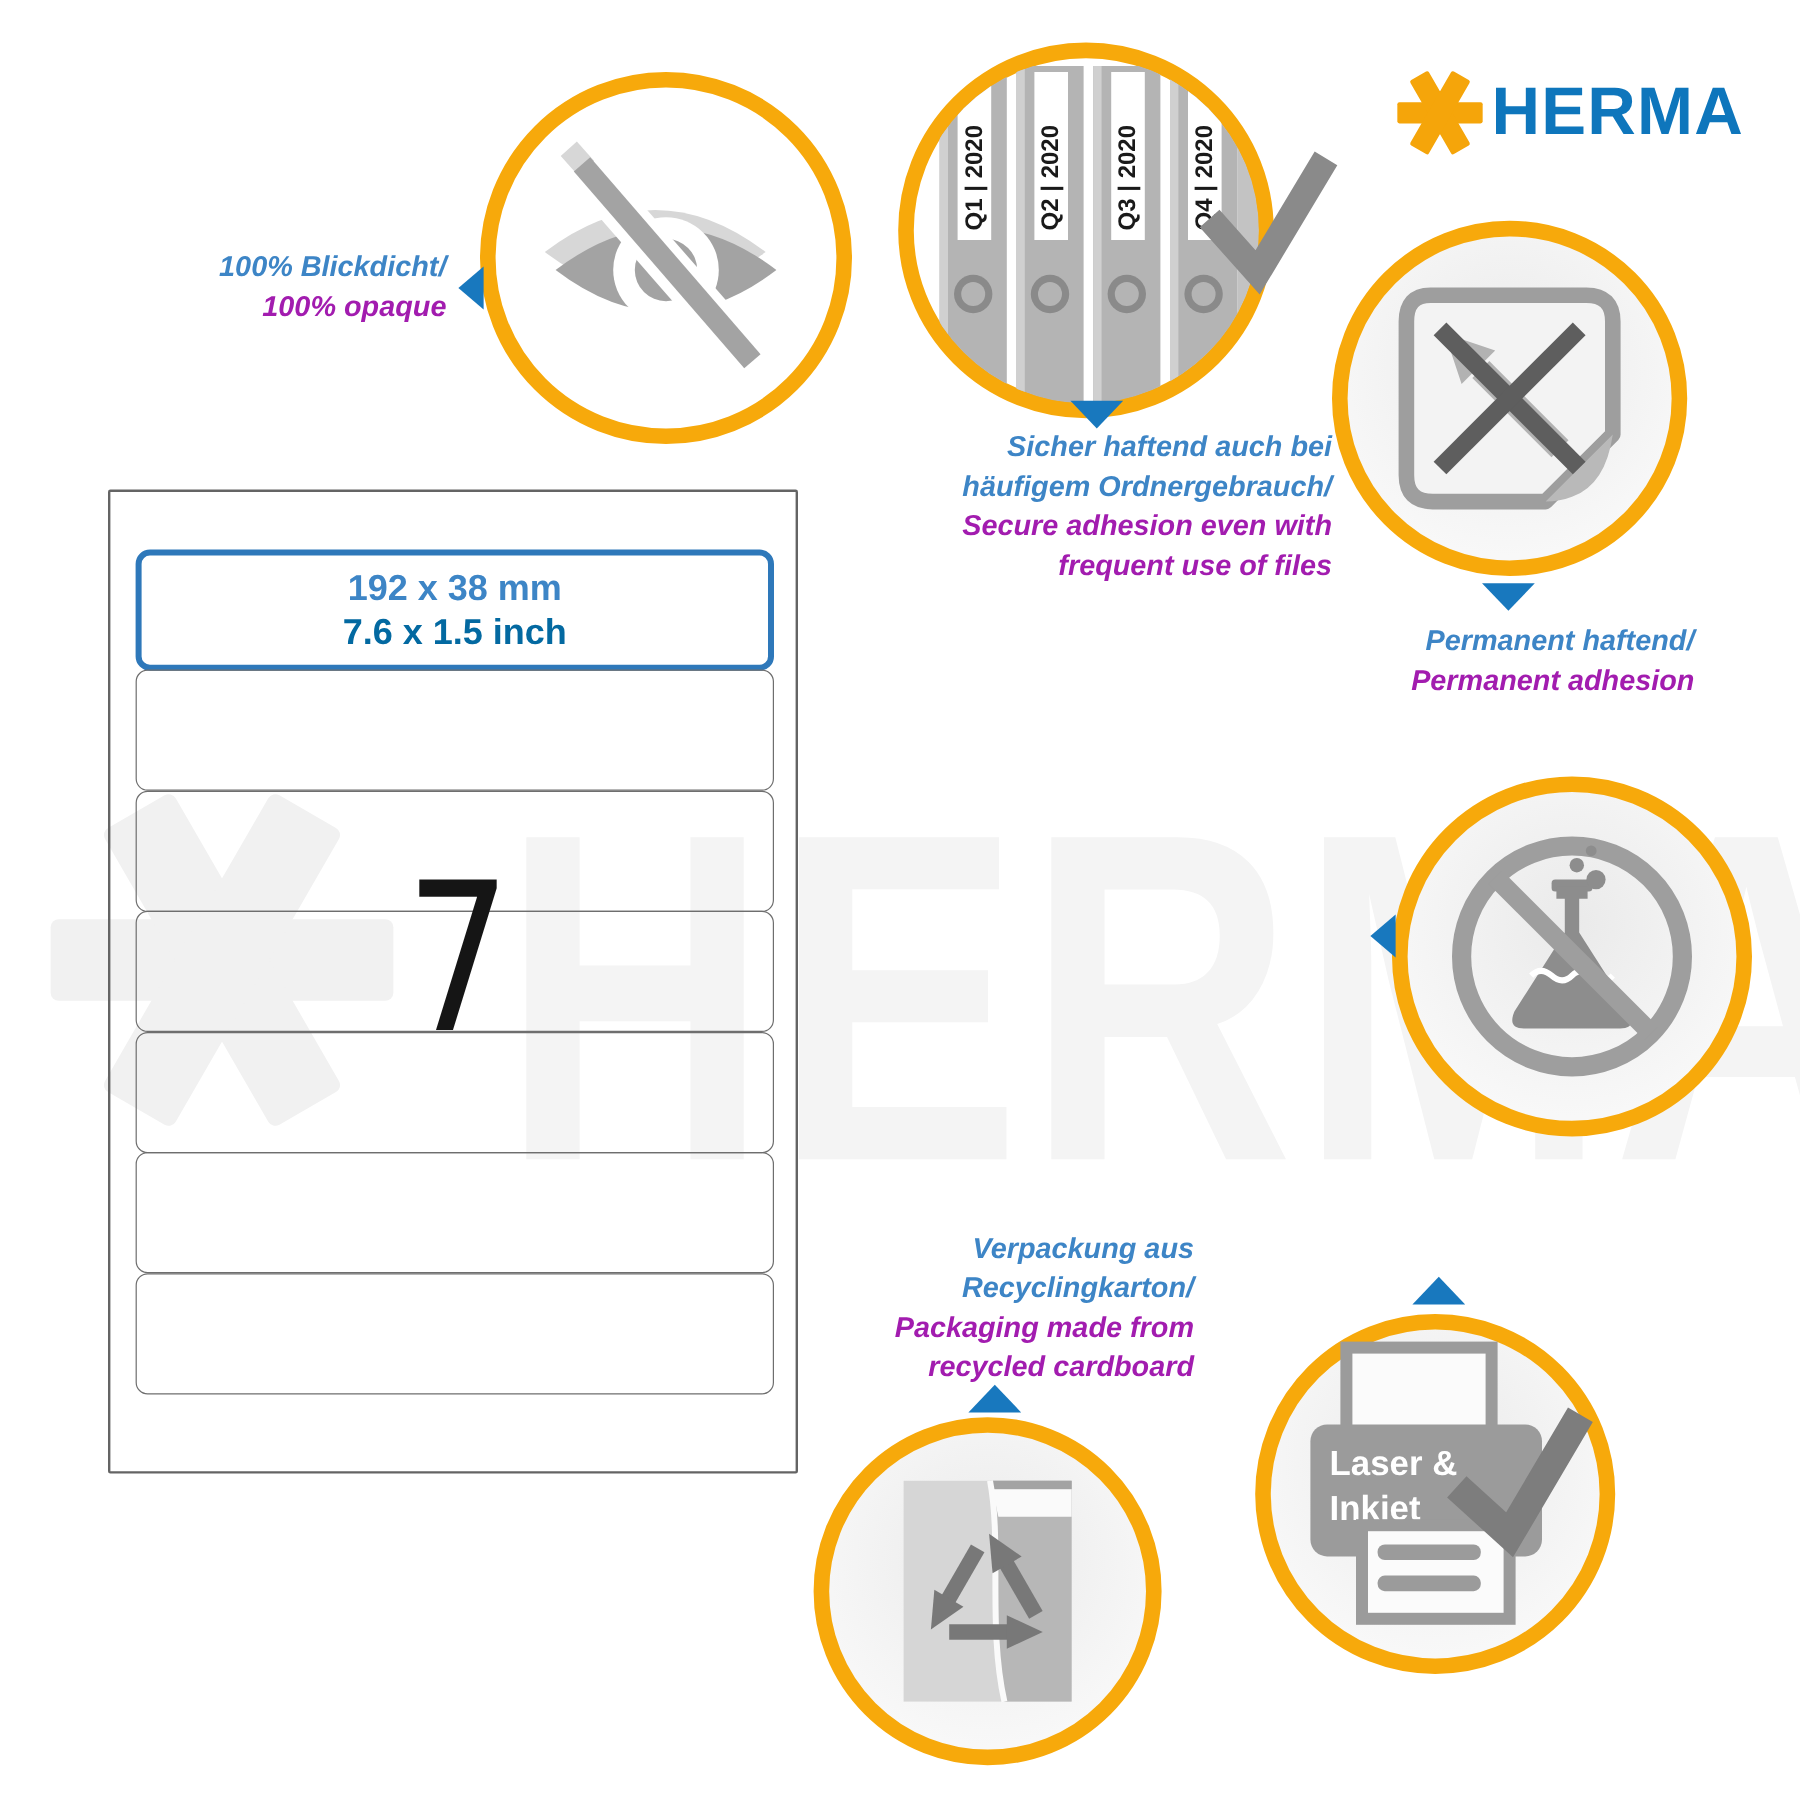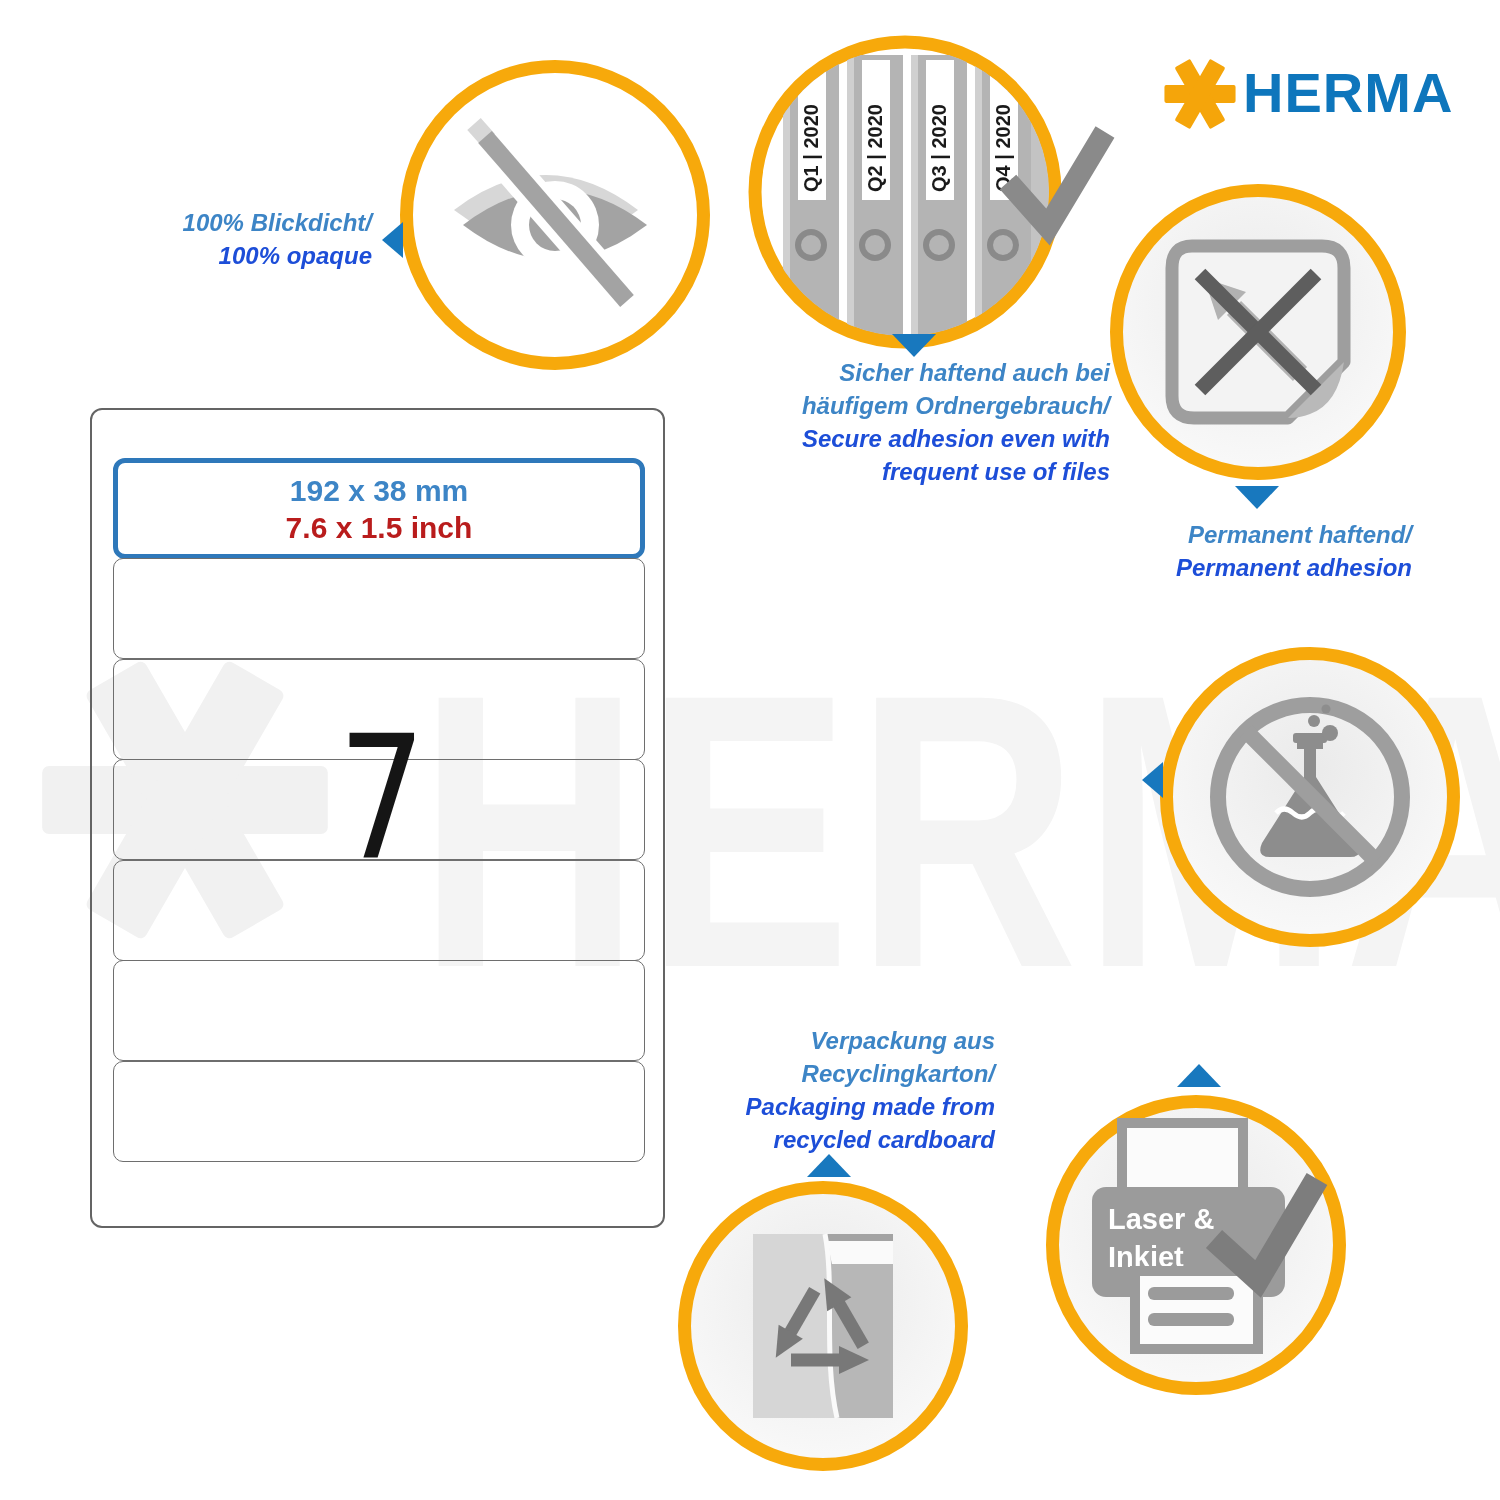--- a/index.html
+++ b/index.html
@@ -15,39 +15,39 @@
 
   
   .fcircle{position:absolute;border:13px solid #F7A90B;border-radius:50%;box-sizing:border-box;
            background:#fff;z-index:2;}
   .fcircle.shade{background:radial-gradient(circle at 50% 40%, #eaeaea 0%, #f8f8f8 75%);}
   .fcircle svg{position:absolute;left:0;top:0;width:100%;height:100%;}
 
   
   .caption{position:absolute;font-weight:bold;font-size:24px;line-height:33px;z-index:4;font-style:italic;}
   .caption .de{color:#3D85C6;}
-  .caption .en{color:#1d4ed8;}
+  .caption .en{color:#a21caf;}
   .caption.center{text-align:right;}
   .caption.right{text-align:right;}
 
   
   .tri{position:absolute;width:0;height:0;z-index:4;}
   .tri.left {border-top:18px solid transparent;border-bottom:18px solid transparent;border-right:21px solid #1878BE;}
   .tri.down {border-left:22px solid transparent;border-right:22px solid transparent;border-top:23px solid #1878BE;}
   .tri.up   {border-left:22px solid transparent;border-right:22px solid transparent;border-bottom:23px solid #1878BE;}
 
   
   .sheet{position:absolute;left:90px;top:408px;width:575px;height:820px;border:2px solid #646464;
-         border-radius:12px;box-sizing:border-box;background:transparent;z-index:2;}
+         border-radius:2px;box-sizing:border-box;background:transparent;z-index:2;}
   .lrow{position:absolute;left:21px;width:532px;height:101px;border:1px solid #6e6e6e;border-radius:10px;
         box-sizing:border-box;background:transparent;}
   .lrow.hl{border:5px solid #2E78BA;border-radius:12px;display:flex;flex-direction:column;
            align-items:center;justify-content:center;}
   .size-mm{font-size:30px;font-weight:bold;color:#3D85C6;line-height:37px;}
-  .size-inch{font-size:30px;font-weight:bold;color:#b91c1c;line-height:37px;}
+  .size-inch{font-size:30px;font-weight:bold;color:#0369a1;line-height:37px;}
   .seven{position:absolute;left:302px;top:713px;width:160px;text-align:center;font-family:"DejaVu Sans",sans-serif;
          font-size:172px;line-height:172px;color:#151515;transform:scaleX(0.8);transform-origin:center top;z-index:3;}
 
   
   .logo-word{position:absolute;left:1243px;top:64px;font-size:56px;line-height:58px;font-weight:bold;
              color:#0E76BC;letter-spacing:1px;z-index:4;}
 </style>
 </head>
 <body>
 

